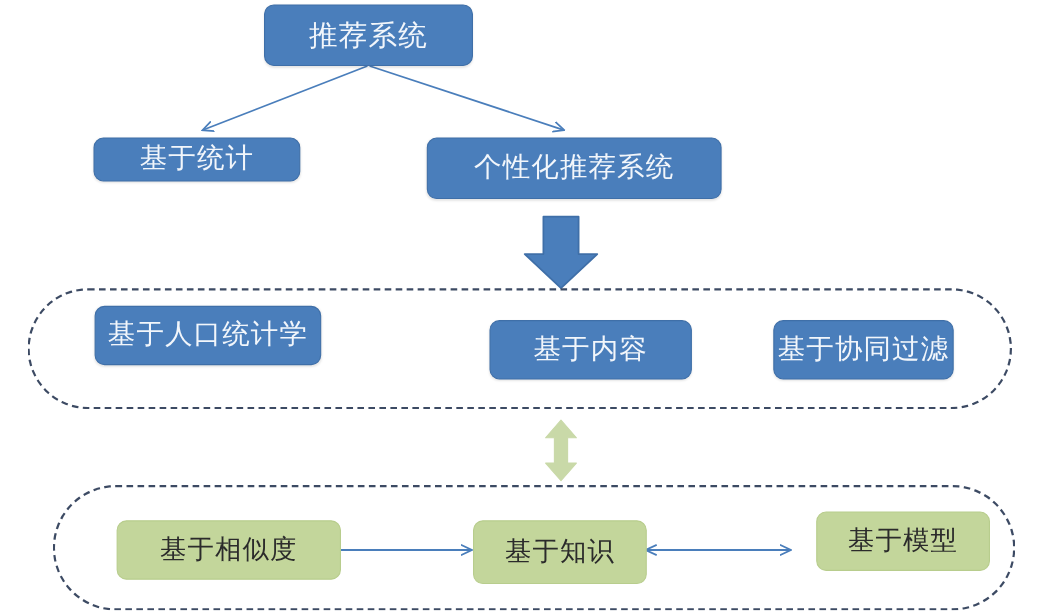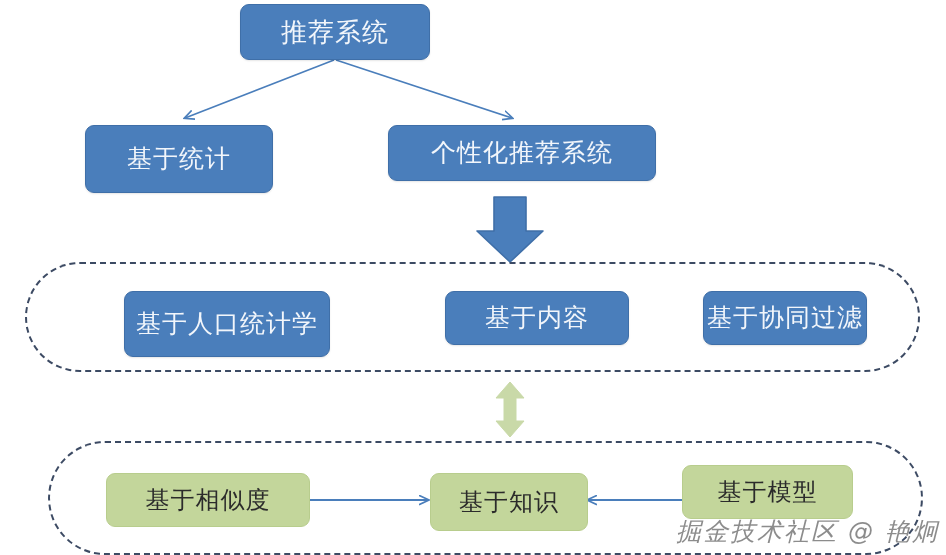--- a/index.html
+++ b/index.html
@@ -105,31 +105,31 @@
     </g>
     <g>
       <line x1="588" y1="500" x2="718" y2="500" stroke="#4a7ebb" stroke-width="1.8" marker-end="url(#arrowBlue)" marker-start="url(#arrowBlueStart)"></line>
     </g>
   </svg>
 
   <div class="node node-blue big" style="left:240px; top:4px; width:190px; height:56px;">
     <span>推荐系统</span>
   </div>
 
-  <div class="node node-blue" style="left:85px; top:125px; width:188px; height:68px;">
+  <div class="node node-blue" style="left:85px; top:125px; width:188px; height:40px;">
     <span>基于统计</span>
   </div>
 
   <div class="node node-blue" style="left:388px; top:125px; width:268px; height:56px;">
     <span>个性化推荐系统</span>
   </div>
 
   <div class="dashed-group" style="left:25px; top:262px; width:895px; height:110px;"></div>
 
-  <div class="node node-blue" style="left:86px; top:291px; width:206px; height:66px;margin-left:38px;">
+  <div class="node node-blue" style="left:86px; top:278px; width:206px; height:54px;">
     <span>基于人口统计学</span>
   </div>
 
   <div class="node node-blue" style="left:445px; top:291px; width:184px; height:54px;">
     <span>基于内容</span>
   </div>
 
   <div class="node node-blue" style="left:703px; top:291px; width:164px; height:54px;">
     <span>基于协同过滤</span>
   </div>
@@ -137,19 +137,18 @@
   <div class="dashed-group" style="left:48px; top:441px; width:875px; height:114px;"></div>
 
   <div class="node node-green" style="left:86px; top:473px; width:204px; height:54px;margin-left:20px;">
     <span>基于相似度</span>
   </div>
 
   <div class="node node-green" style="left:430px; top:473px; width:158px; height:58px;">
     <span>基于知识</span>
   </div>
 
-  <div class="node node-green" style="left:682px; top:465px; width:171px; height:54px;">
+  <div class="node node-green" style="left:742px; top:465px; width:158px; height:54px;">
     <span>基于模型</span>
   </div>
 
-  <div class="watermark" style="left:676px; top:515px;">掘金技术社区 @ 艳炯</div>
 
 </div>
 
 </body></html>

